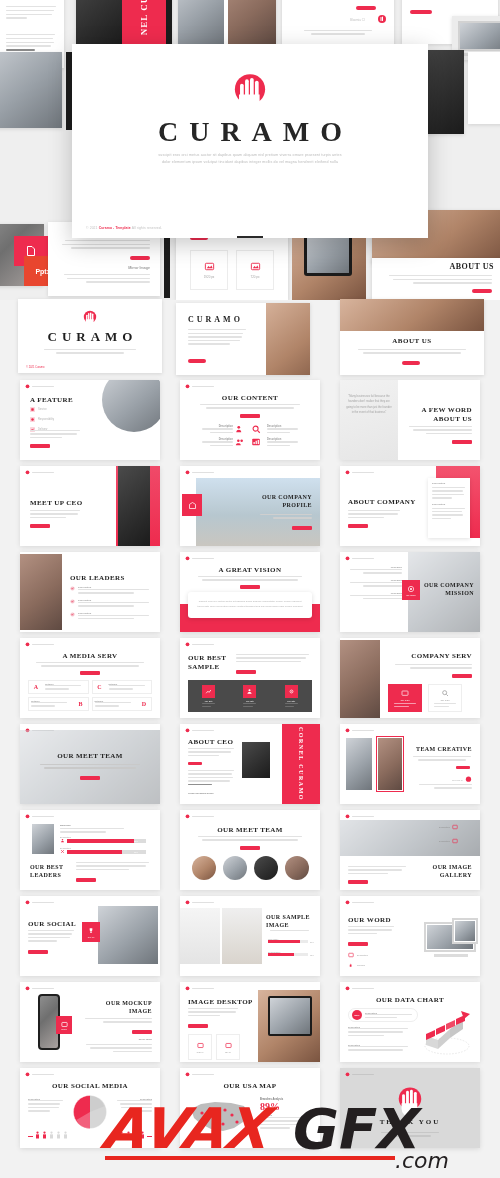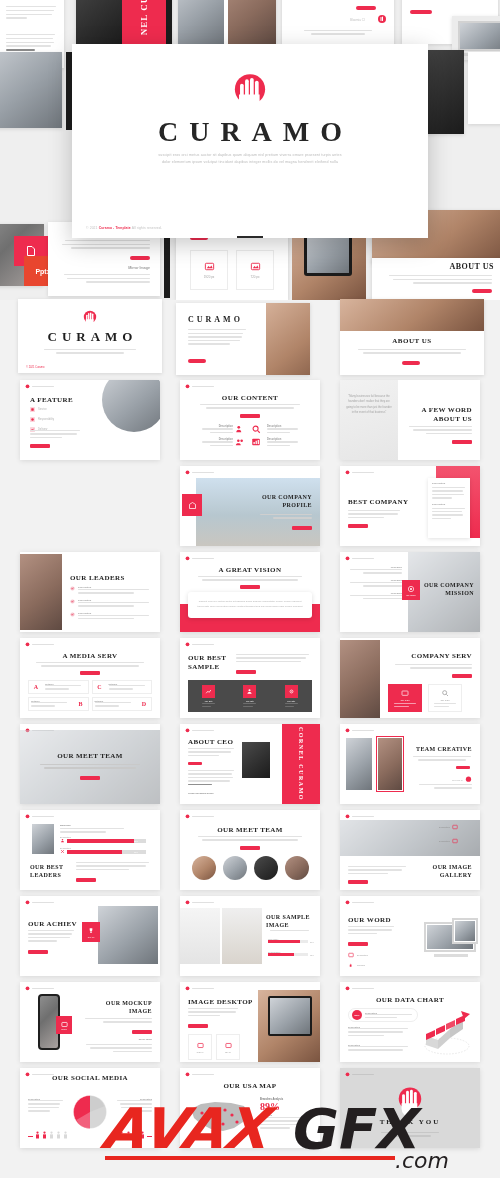--- a/index.html
+++ b/index.html
@@ -452,20 +452,39 @@
               <i style="width:96%"></i>
               <i style="width:90%"></i>
               <i style="width:70%"></i>
             </div>
           </div>
         <div class="btn-s" style="position:absolute;right:8px;top:60px;"></div>
       </div>
     </div>
 
     <div class="grow" style="height:86px;">
+      <div class="card" style="left:20px;top:0;">
+        <div class="brandmark">
+            <svg class="bm-hand" viewBox="0 0 24 24">
+              <circle cx="12" cy="11" r="9" fill="#ee2b4e"></circle>
+            </svg>
+            <span class="bm-line"></span>
+          </div>
+        <div class="ctitle" style="position:absolute;left:10px;top:33px;">MEET UP CEO</div>
+        <div style="position:absolute;left:10px;top:44px;width:52px;">
+            <div class="lines">
+              <i style="width:96%"></i>
+              <i style="width:92%"></i>
+              <i style="width:70%"></i>
+            </div>
+          </div>
+        <div class="btn-s" style="position:absolute;left:10px;top:58px;"></div>
+        <div style="position:absolute;right:0;top:0;width:44px;height:80px;background:linear-gradient(180deg,#f04a69,#ee2b4e);"></div>
+        <div class="ph-img dark" style="position:absolute;right:10px;top:0;width:32px;height:80px;"></div>
+      </div>
       <div class="card" style="left:180px;top:0;">
         <div class="brandmark">
             <svg class="bm-hand" viewBox="0 0 24 24">
               <circle cx="12" cy="11" r="9" fill="#ee2b4e"></circle>
             </svg>
             <span class="bm-line"></span>
           </div>
         <div style="position:absolute;left:16px;top:12px;right:0;bottom:0;background:linear-gradient(180deg,#cfe0ee 0%,#b7c7cf 55%,#c9c6c0 100%);"></div>
         <div class="sq-ic" style="position:absolute;left:2px;top:28px;width:20px;height:22px;">
           <svg width="9" height="9" viewBox="0 0 24 24">
@@ -481,21 +500,21 @@
           </div>
         <div class="btn-s" style="position:absolute;right:8px;top:60px;"></div>
       </div>
       <div class="card" style="left:340px;top:0;">
         <div class="brandmark">
             <svg class="bm-hand" viewBox="0 0 24 24">
               <circle cx="12" cy="11" r="9" fill="#ee2b4e"></circle>
             </svg>
             <span class="bm-line"></span>
           </div>
-        <div class="ctitle" style="position:absolute;left:8px;top:32px;">BEST COMPANY</div>
+        <div class="ctitle" style="position:absolute;left:8px;top:32px;">ABOUT COMPANY</div>
         <div style="position:absolute;left:8px;top:44px;width:54px;">
             <div class="lines">
               <i style="width:96%"></i>
               <i style="width:92%"></i>
               <i style="width:66%"></i>
             </div>
           </div>
         <div class="btn-s" style="position:absolute;left:8px;top:58px;"></div>
         <div style="position:absolute;right:0;top:-2px;width:44px;height:74px;background:linear-gradient(180deg,#f3546f,#ee2b4e);"></div>
         <div style="position:absolute;right:10px;top:12px;width:42px;height:60px;background:#fff;box-shadow:0 1px 4px rgba(0,0,0,.12);padding:4px;">
@@ -979,21 +998,21 @@
     </div>
 
     <div class="grow" style="height:86px;">
       <div class="card" style="left:20px;top:0;">
         <div class="brandmark">
             <svg class="bm-hand" viewBox="0 0 24 24">
               <circle cx="12" cy="11" r="9" fill="#ee2b4e"></circle>
             </svg>
             <span class="bm-line"></span>
           </div>
-        <div class="ctitle" style="position:absolute;left:8px;top:24px;">OUR ACHIEV</div>
+        <div class="ctitle" style="position:absolute;left:8px;top:24px;">OUR SOCIAL</div>
         <div style="position:absolute;left:8px;top:34px;width:48px;">
             <div class="lines">
               <i style="width:96%"></i>
               <i style="width:92%"></i>
               <i style="width:88%"></i>
               <i style="width:60%"></i>
             </div>
           </div>
         <div class="btn-s" style="position:absolute;left:8px;top:54px;"></div>
         <div class="ph-img cool" style="position:absolute;right:2px;top:10px;width:60px;height:58px;"></div>
@@ -1192,21 +1211,21 @@
     </div>
 
     <div class="grow" style="height:86px;">
       <div class="card" style="left:20px;top:0;">
         <div class="brandmark">
             <svg class="bm-hand" viewBox="0 0 24 24">
               <circle cx="12" cy="11" r="9" fill="#ee2b4e"></circle>
             </svg>
             <span class="bm-line"></span>
           </div>
-        <div class="ctitle" style="position:absolute;left:0;right:0;top:6px;text-align:center;">OUR SOCIAL MEDIA</div>
+        <div class="ctitle" style="position:absolute;left:0;right:0;top:14px;text-align:center;">OUR SOCIAL MEDIA</div>
         <div style="position:absolute;left:8px;top:30px;width:36px;">
             <div style="font-size:2.2px;color:#9f9f9f;font-weight:700;">Description</div>
             <div class="lines">
               <i style="width:96%"></i>
               <i style="width:90%"></i>
               <i style="width:86%"></i>
               <i style="width:60%"></i>
             </div>
           </div>
         <div style="position:absolute;right:8px;top:30px;width:36px;text-align:right;">

